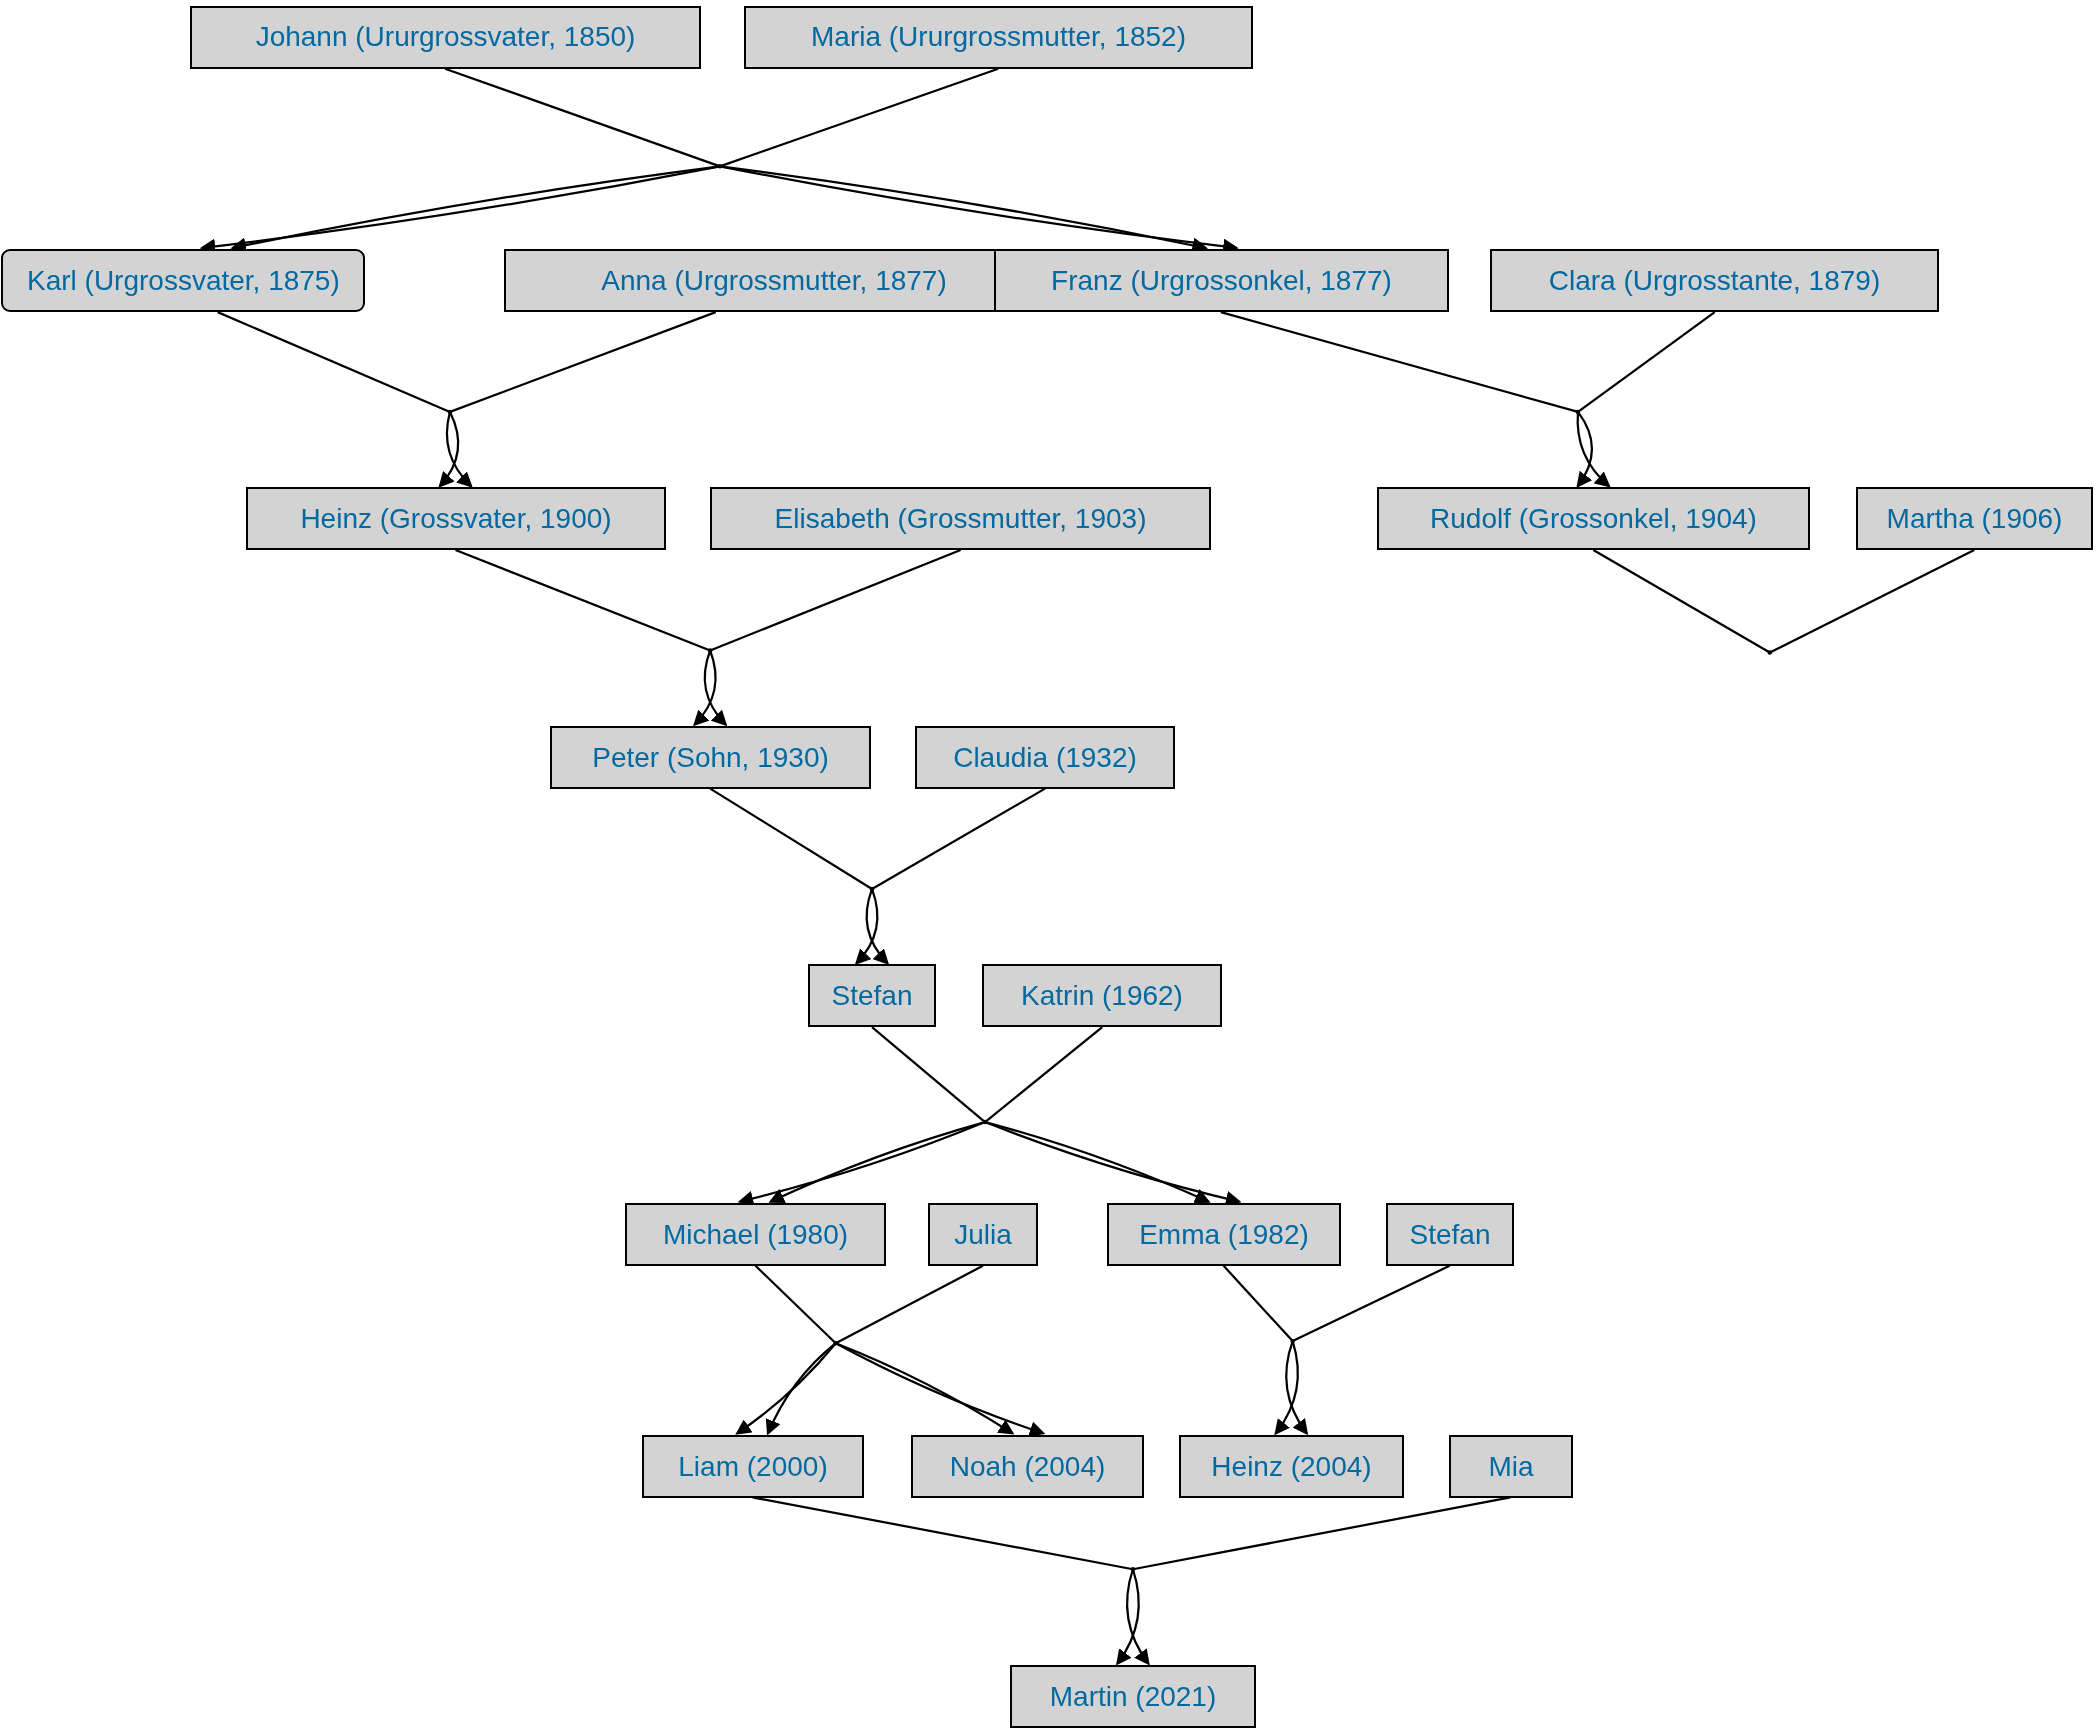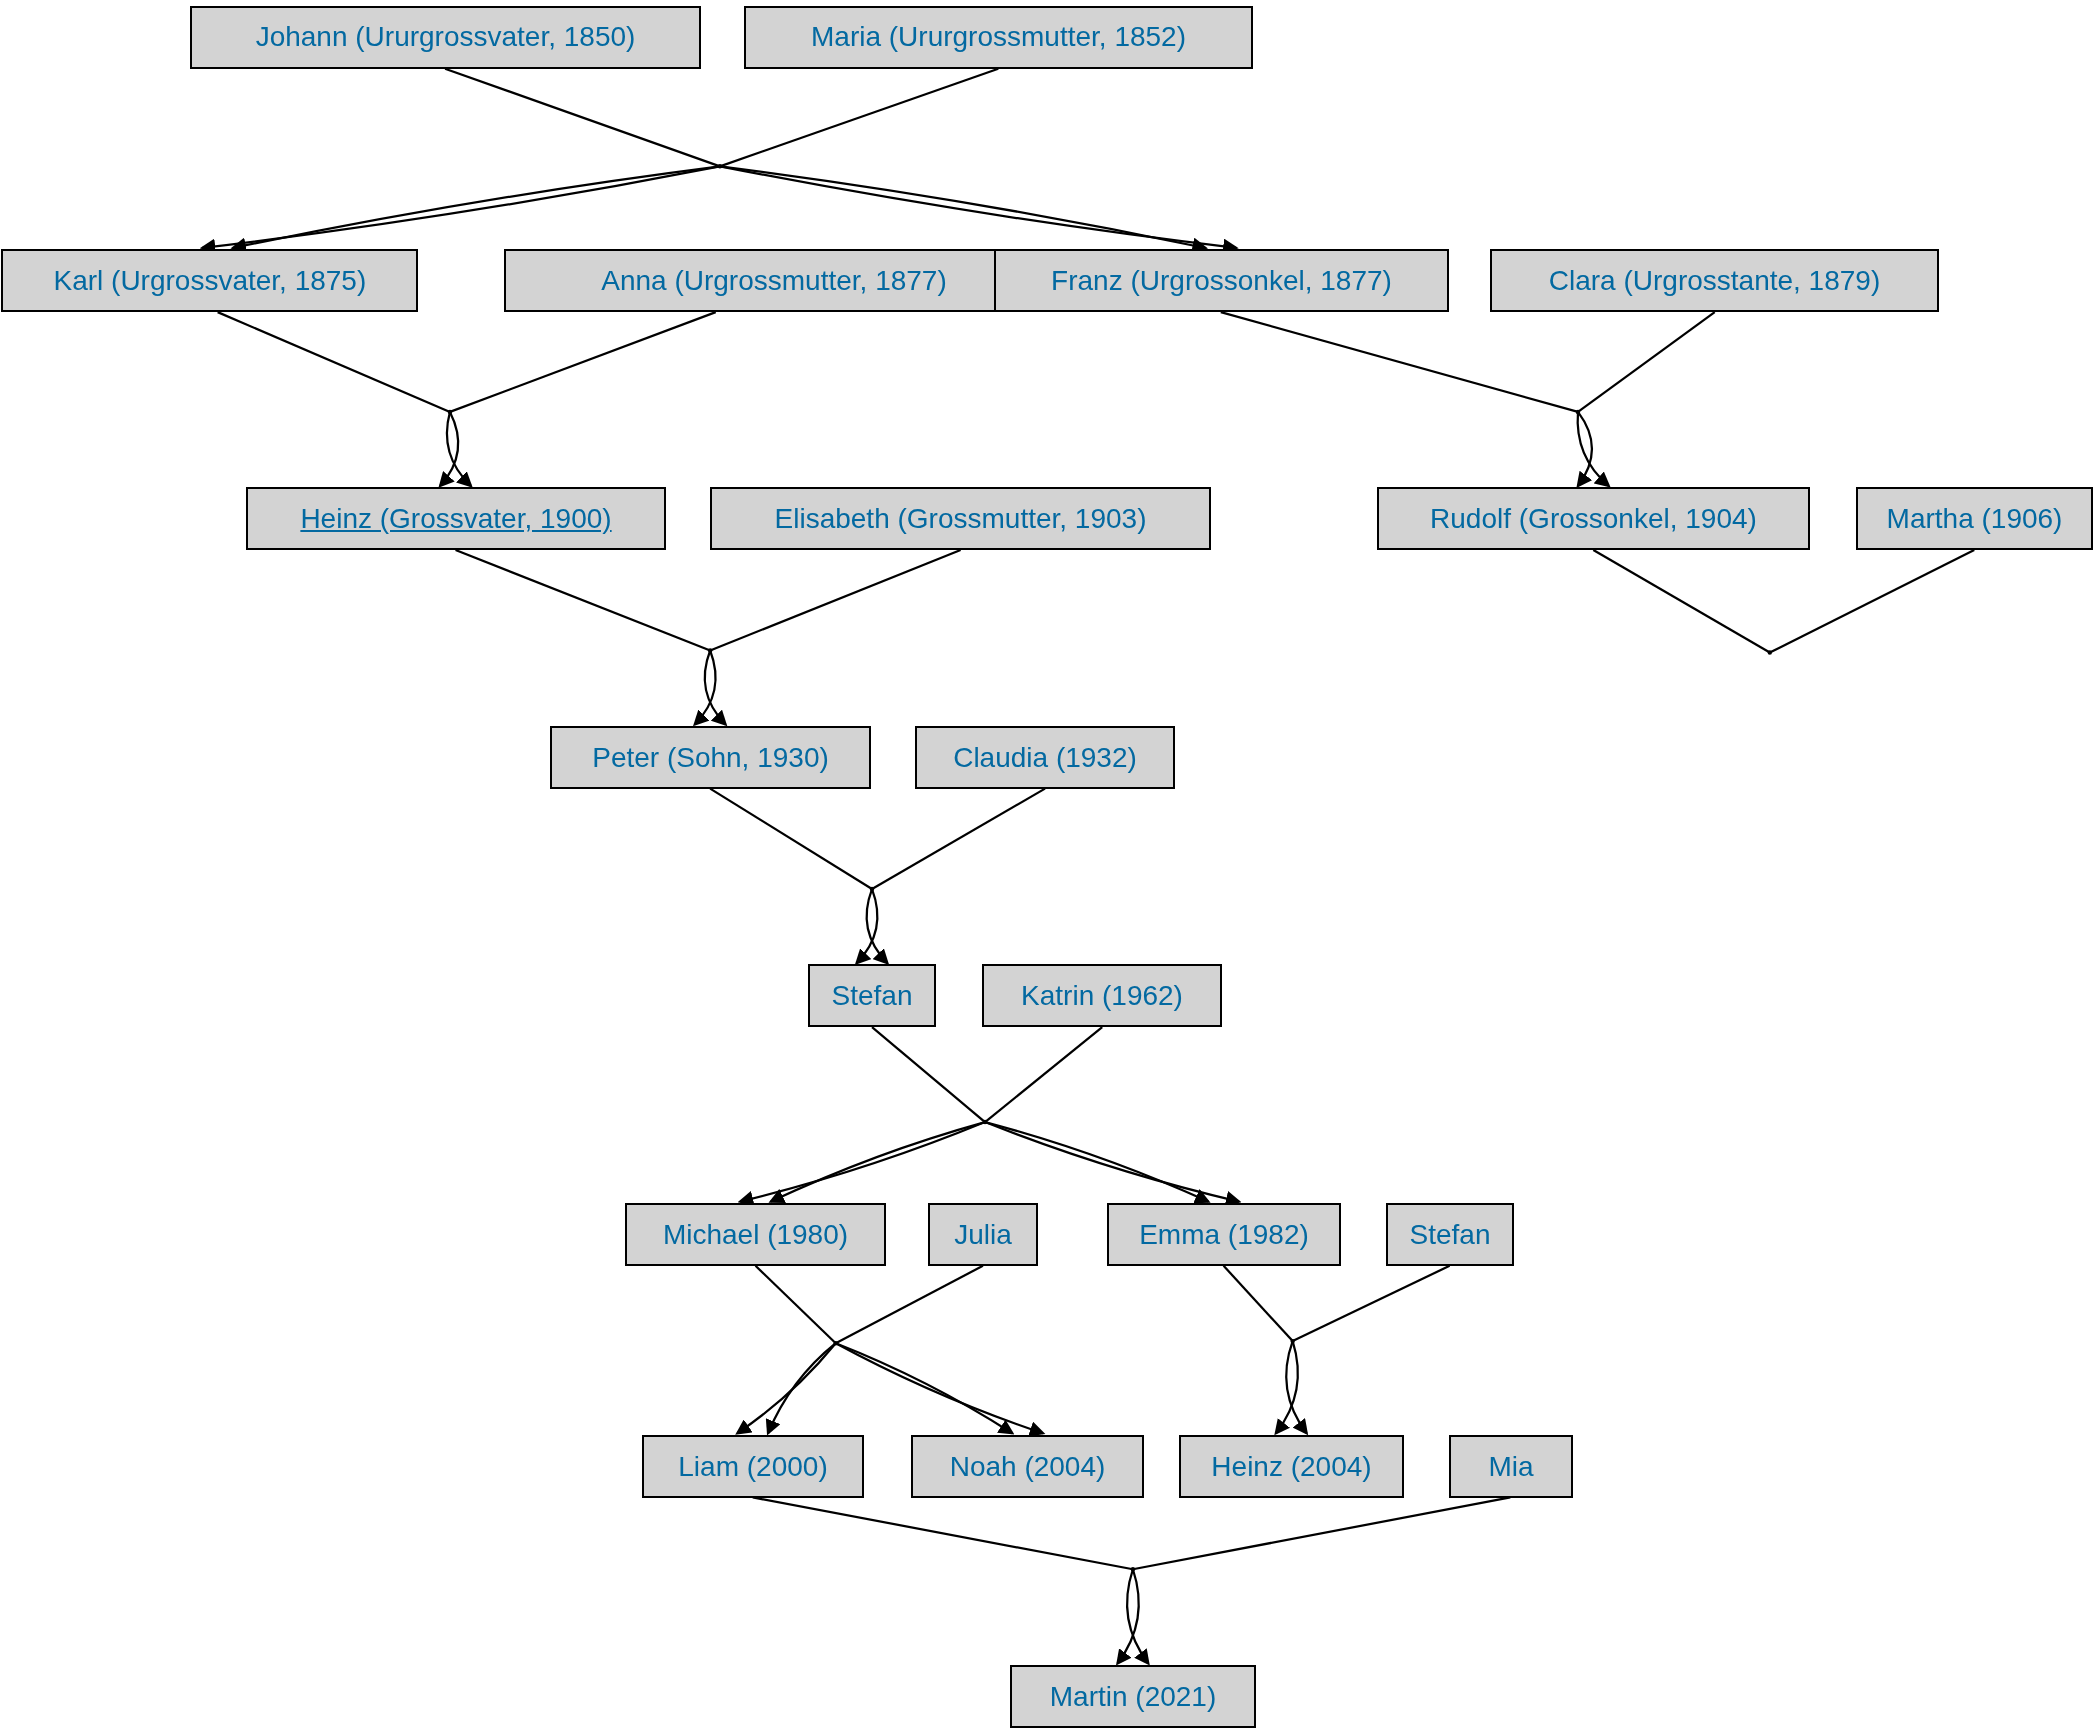--- a/index.html
+++ b/index.html
@@ -92,33 +92,33 @@
         <circle cx="1853" cy="1922" r="3.2"></circle>
         <circle cx="1624" cy="2249" r="3.2"></circle>
       </g>
   </svg>
 <div class="node" style="left: 190px; top: 5.6px; width: 511px; height: 63px; background: rgb(211, 211, 211); border-color: rgb(0, 0, 0);">
       <span class="node-label">Johann (Ururgrossvater, 1850)</span>
     </div>
     <div class="node" style="left: 744px; top: 5.6px; width: 509px; height: 63px; background: rgb(211, 211, 211); border-color: rgb(0, 0, 0); align-items: center;">
       <span class="node-label">Maria (Ururgrossmutter, 1852)</span>
     </div>
-    <div class="node" style="left: 1.4px; top: 249px; width: 417px; height: 63px; background: rgb(211, 211, 211); border-color: rgb(0, 0, 0);">
+    <div class="node" style="left: 1.4px; top: 249px; width: 364px; height: 63px; background: rgb(211, 211, 211); border-color: rgb(0, 0, 0); border-radius: 9px;">
       <span class="node-label">Karl (Urgrossvater, 1875)</span>
     </div>
     <div class="node" style="left: 504px; top: 249px; width: 540px; height: 63px; background: rgb(211, 211, 211); border-color: rgb(0, 0, 0);">
       <span class="node-label">Anna (Urgrossmutter, 1877)</span>
     </div>
     <div class="node" style="left: 994px; top: 249px; width: 455px; height: 63px; background: rgb(211, 211, 211); border-color: rgb(0, 0, 0);">
       <span class="node-label">Franz (Urgrossonkel, 1877)</span>
     </div>
     <div class="node" style="left: 1490px; top: 249px; width: 449px; height: 63px; background: rgb(211, 211, 211); border-color: rgb(0, 0, 0);">
       <span class="node-label">Clara (Urgrosstante, 1879)</span>
     </div>
-    <div class="node" style="left: 246px; top: 487px; width: 420px; height: 63px; background: rgb(211, 211, 211); border-color: rgb(0, 0, 0); text-decoration: underline;">
+    <div class="node" style="left: 246px; top: 487px; width: 420px; height: 63px; background: rgb(211, 211, 211); border-color: rgb(0, 0, 0);">
       <span class="node-label">Heinz (Grossvater, 1900)</span>
     </div>
     <div class="node" style="left: 710px; top: 487px; width: 501px; height: 63px; background: rgb(211, 211, 211); border-color: rgb(0, 0, 0);">
       <span class="node-label">Elisabeth (Grossmutter, 1903)</span>
     </div>
     <div class="node" style="left: 1377px; top: 487px; width: 433px; height: 63px; background: rgb(211, 211, 211); border-color: rgb(0, 0, 0);">
       <span class="node-label">Rudolf (Grossonkel, 1904)</span>
     </div>
     <div class="node" style="left: 1856px; top: 487px; width: 237px; height: 63px; background: rgb(211, 211, 211); border-color: rgb(0, 0, 0);">
       <span class="node-label">Martha (1906)</span>

